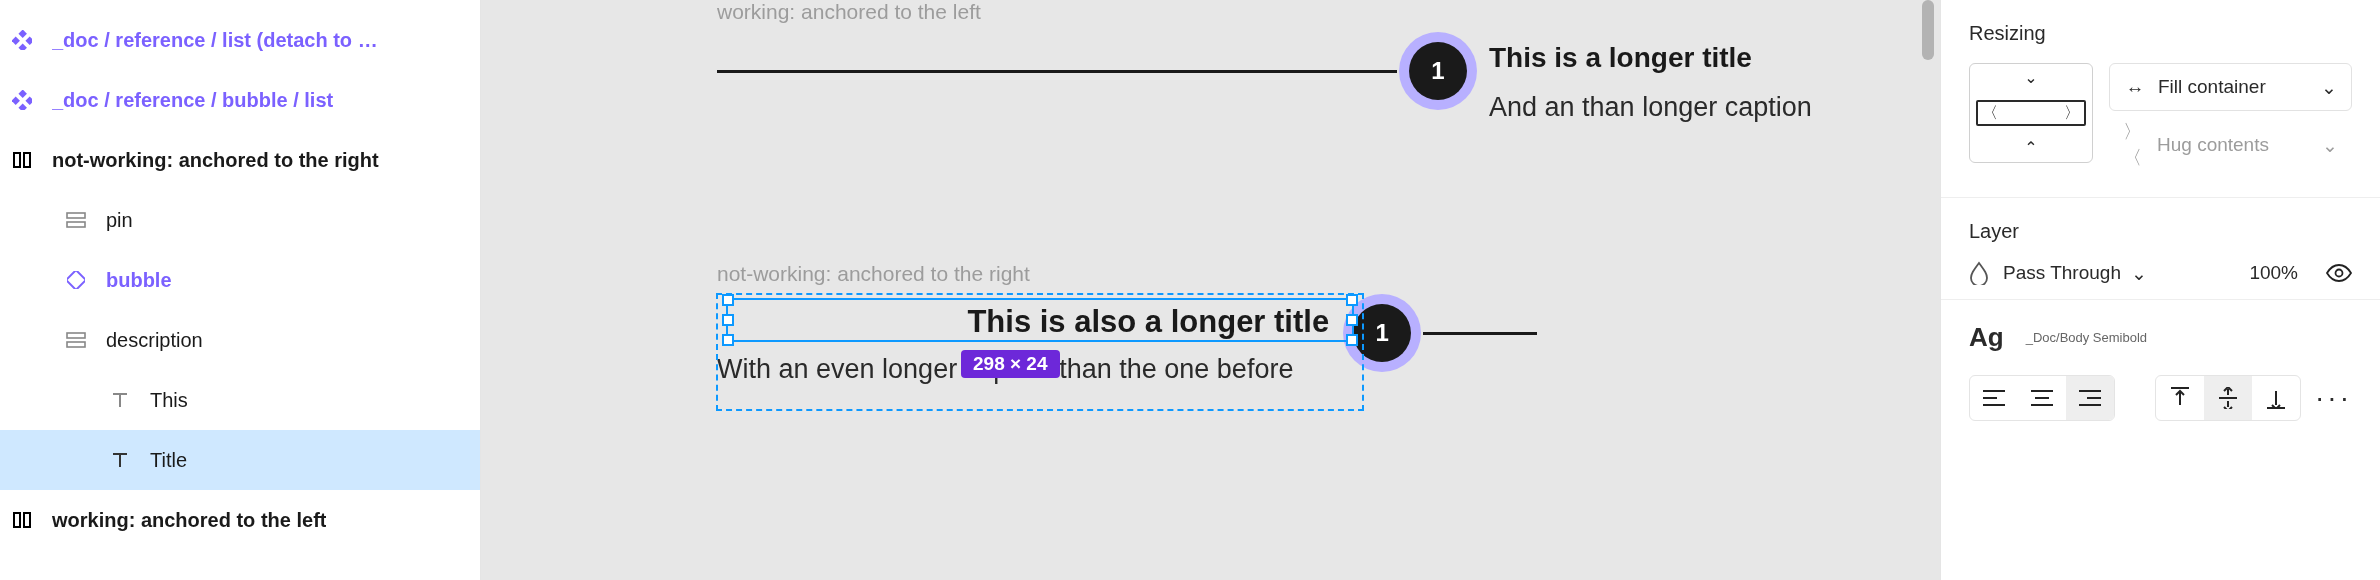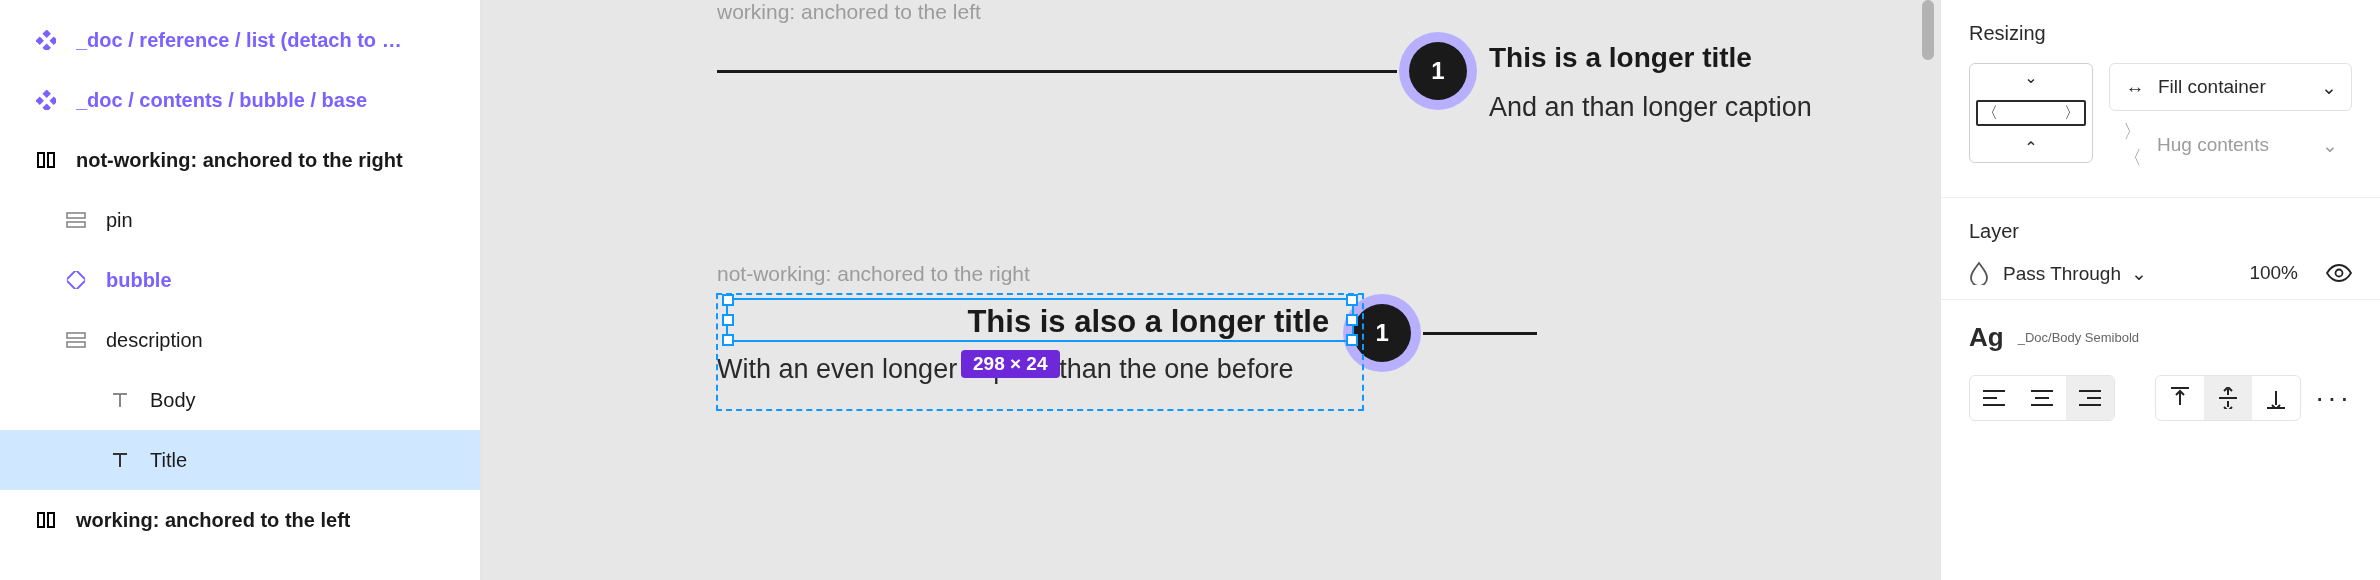--- a/index.html
+++ b/index.html
@@ -1,21 +1,21 @@
 <!DOCTYPE html>
 <html><head>
 <meta charset="utf-8">
 <style>
   * { box-sizing: border-box; margin: 0; padding: 0; }
   html, body { width: 2380px; height: 580px; font-family: -apple-system, BlinkMacSystemFont, "Segoe UI", Helvetica, Arial, sans-serif; font-size: 20px; color: #1a1a1a; }
   body { display: flex; overflow: hidden; }
 
   
   .layers-panel { width: 481px; background: #fff; border-right: 1px solid #e5e5e5; padding-top: 10px; }
-  .layer-row { display: flex; align-items: center; height: 60px; padding-left: 32px; font-size: 20px; cursor: default; }
+  .layer-row { display: flex; align-items: center; height: 60px; padding-left: 8px; font-size: 20px; cursor: default; }
   .layer-row .icon { width: 28px; display: flex; justify-content: center; align-items: center; margin-right: 16px; }
   .layer-row .label { white-space: nowrap; overflow: hidden; text-overflow: ellipsis; max-width: 400px; }
   .layer-row.purple .label { color: #7b61ff; font-weight: 600; }
   .layer-row.bold .label { font-weight: 700; }
   .layer-row.selected { background: #cfe8ff; }
   .indent-1 { padding-left: 62px; }
   .indent-2 { padding-left: 106px; }
   .purple-fill { fill: #7b61ff; }
 
   
@@ -60,25 +60,25 @@
   .rw-mid { display: flex; justify-content: space-between; width: 100%; border: 2px solid #2a2a2a; border-radius: 2px; height: 26px; align-items: center; padding: 0 4px; }
   .chevron { font-size: 16px; line-height: 1; }
   .resize-options { flex: 1; }
   .opt-row { display: flex; align-items: center; height: 48px; border: 1px solid #e2e2e2; border-radius: 6px; padding: 0 14px; margin-bottom: 10px; gap: 12px; }
   .opt-row.ghost { border: none; color: #9c9c9c; }
   .opt-row .opt-icon { width: 22px; display: flex; justify-content: center; }
   .opt-row .grow { flex: 1; }
   .divider { height: 1px; background: #eee; margin: 14px -28px 22px; }
 
   .blend-row { display: flex; align-items: center; gap: 14px; }
-  .blend-row .grow { flex: 1; display: flex; align-items: flex-end; gap: 10px; }
+  .blend-row .grow { flex: 1; display: flex; align-items: center; gap: 10px; }
   .opacity-val { margin-left: auto; margin-right: 14px; }
   .eye { width: 26px; }
 
-  .typo-row { display: flex; align-items: center; gap: 14px; margin-top: 4px; }
+  .typo-row { display: flex; align-items: center; gap: 22px; margin-top: 4px; }
   .ag { font-weight: 800; font-size: 26px; }
   .typo-name { color: #666; font-size: 13px; }
 
   .align-row { display: flex; align-items: center; gap: 14px; margin-top: 22px; }
   .align-group { display: flex; gap: 0; border: 1px solid #e4e4e4; border-radius: 6px; overflow: hidden; }
   .align-btn { width: 48px; height: 44px; display: flex; align-items: center; justify-content: center; cursor: pointer; }
   .align-btn.active { background: #eeeeee; }
   .spacer { flex: 1; }
   .more { font-size: 28px; letter-spacing: 3px; cursor: pointer; }
 
@@ -107,21 +107,21 @@
     <span class="icon">
       <svg width="20" height="20" viewBox="0 0 20 20">
           <g class="purple-fill">
             <rect x="8" y="0" width="6" height="6" transform="rotate(45 10 3)"></rect>
             <rect x="8" y="14" width="6" height="6" transform="rotate(45 10 17)"></rect>
             <rect x="1" y="7" width="6" height="6" transform="rotate(45 3 10)"></rect>
             <rect x="15" y="7" width="6" height="6" transform="rotate(45 17 10)"></rect>
           </g>
         </svg>
     </span>
-    <span class="label">_doc / contents / bubble / base</span>
+    <span class="label">_doc / reference / bubble / list</span>
   </div>
 
   <div class="layer-row bold">
     <span class="icon">
       <svg width="20" height="20" viewBox="0 0 20 20" fill="none">
           <rect x="2" y="3" width="6" height="14" stroke="#000" stroke-width="2"></rect>
           <rect x="12" y="3" width="6" height="14" stroke="#000" stroke-width="2"></rect>
         </svg>
     </span>
     <span class="label">not-working: anchored to the right</span>
@@ -155,21 +155,21 @@
     </span>
     <span class="label">description</span>
   </div>
 
   <div class="layer-row indent-2">
     <span class="icon">
       <svg width="18" height="18" viewBox="0 0 18 18" fill="none">
           <path d="M2 3h14M9 3v13" stroke="#888" stroke-width="2"></path>
         </svg>
     </span>
-    <span class="label">Body</span>
+    <span class="label">This</span>
   </div>
 
   <div class="layer-row indent-2 selected">
     <span class="icon">
       <svg width="18" height="18" viewBox="0 0 18 18" fill="none">
           <path d="M2 3h14M9 3v13" stroke="#333" stroke-width="2"></path>
         </svg>
     </span>
     <span class="label">Title</span>
   </div>

